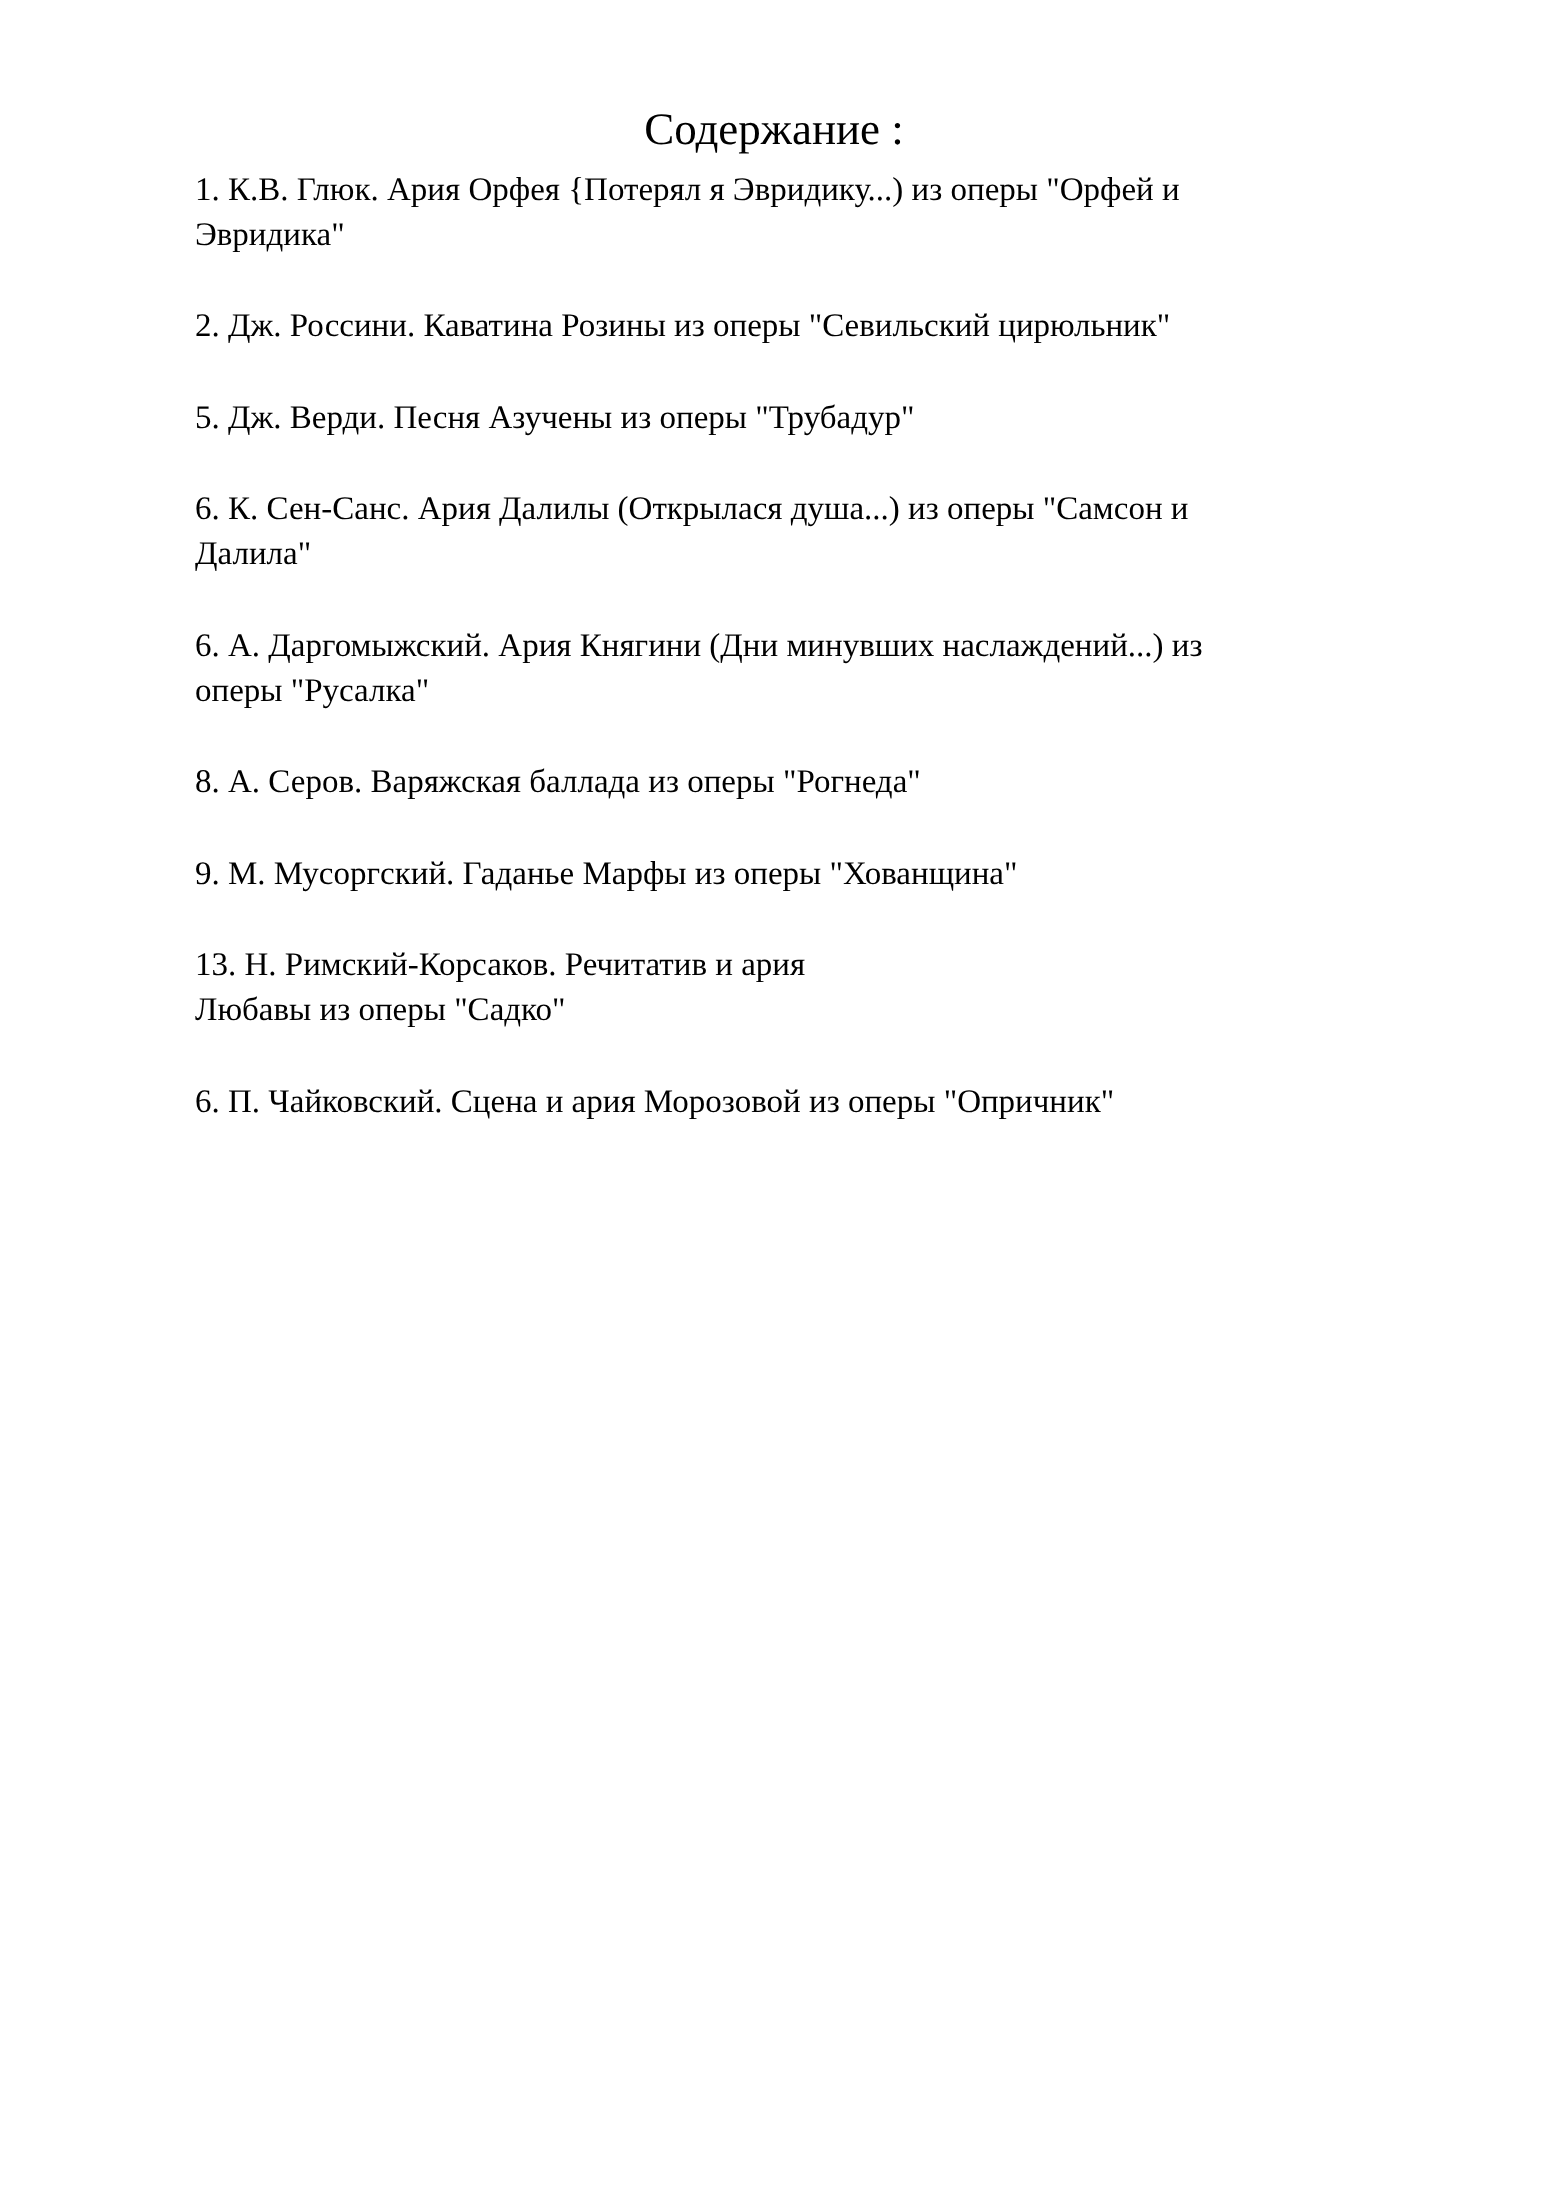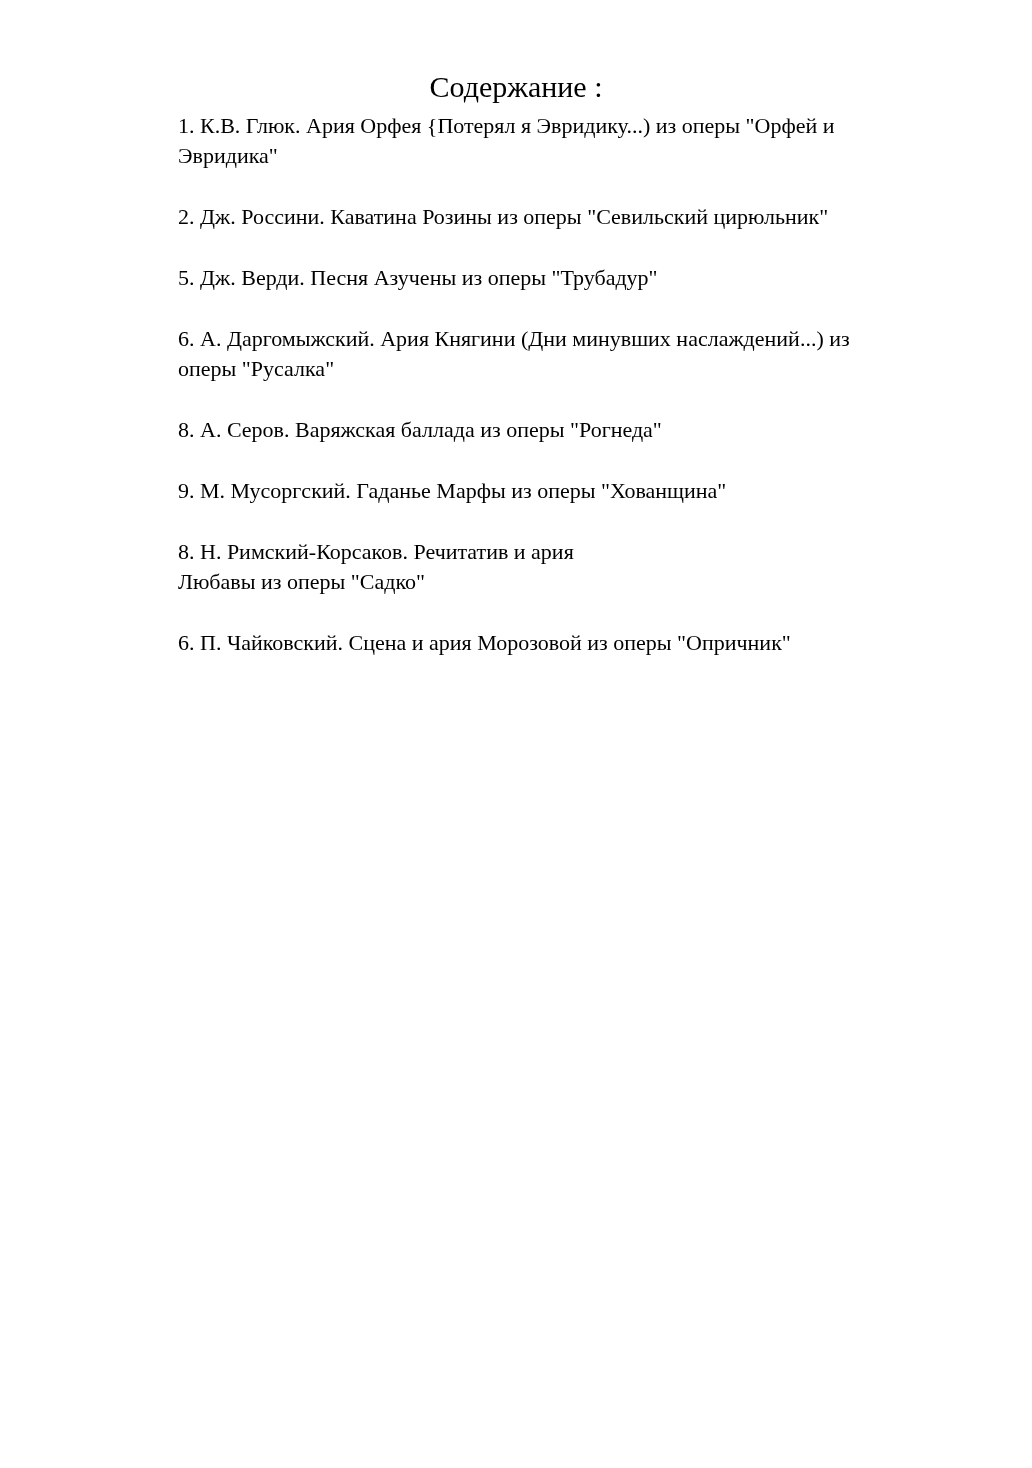--- a/index.html
+++ b/index.html
@@ -20,43 +20,44 @@
     font-size: 30px;
     font-weight: normal;
     line-height: 42px;
     text-align: center;
     
     margin-left: -20px;
     margin-bottom: 3px;
   }
   .toc-list {
     list-style: none;
-    margin-left: 48px;
   }
   .toc-item {
     font-size: 22px;
     line-height: 30px;
     white-space: pre-line;
     margin-bottom: 31px;
     max-width: 800px;
   }
 </style>
 </head>
 <body>
 
 <div class="page">
   <div class="page-inner">
     <h1 class="doc-title">Содержание :</h1>
     <ul class="toc-list">
       <li class="toc-item">1. К.В. Глюк. Ария Орфея {Потерял я Эвридику...) из оперы "Орфей и
 Эвридика"</li>
       <li class="toc-item">2. Дж. Россини. Каватина Розины из оперы "Севильский цирюльник"</li>
       <li class="toc-item">5. Дж. Верди. Песня Азучены из оперы "Трубадур"</li>
+      <li class="toc-item">6. К. Сен-Санс. Ария Далилы (Открылася душа...) из оперы "Самсон и
+Далила"</li>
       <li class="toc-item">6. А. Даргомыжский. Ария Княгини (Дни минувших наслаждений...) из
 оперы "Русалка"</li>
       <li class="toc-item">8. А. Серов. Варяжская баллада из оперы "Рогнеда"</li>
       <li class="toc-item">9. М. Мусоргский. Гаданье Марфы из оперы "Хованщина"</li>
-      <li class="toc-item">8. Н. Римский-Корсаков. Речитатив и ария
+      <li class="toc-item">13. Н. Римский-Корсаков. Речитатив и ария
 Любавы из оперы "Садко"</li>
       <li class="toc-item">6. П. Чайковский. Сцена и ария Морозовой из оперы "Опричник"</li>
     </ul>
   </div>
 </div>
 
 </body></html>

